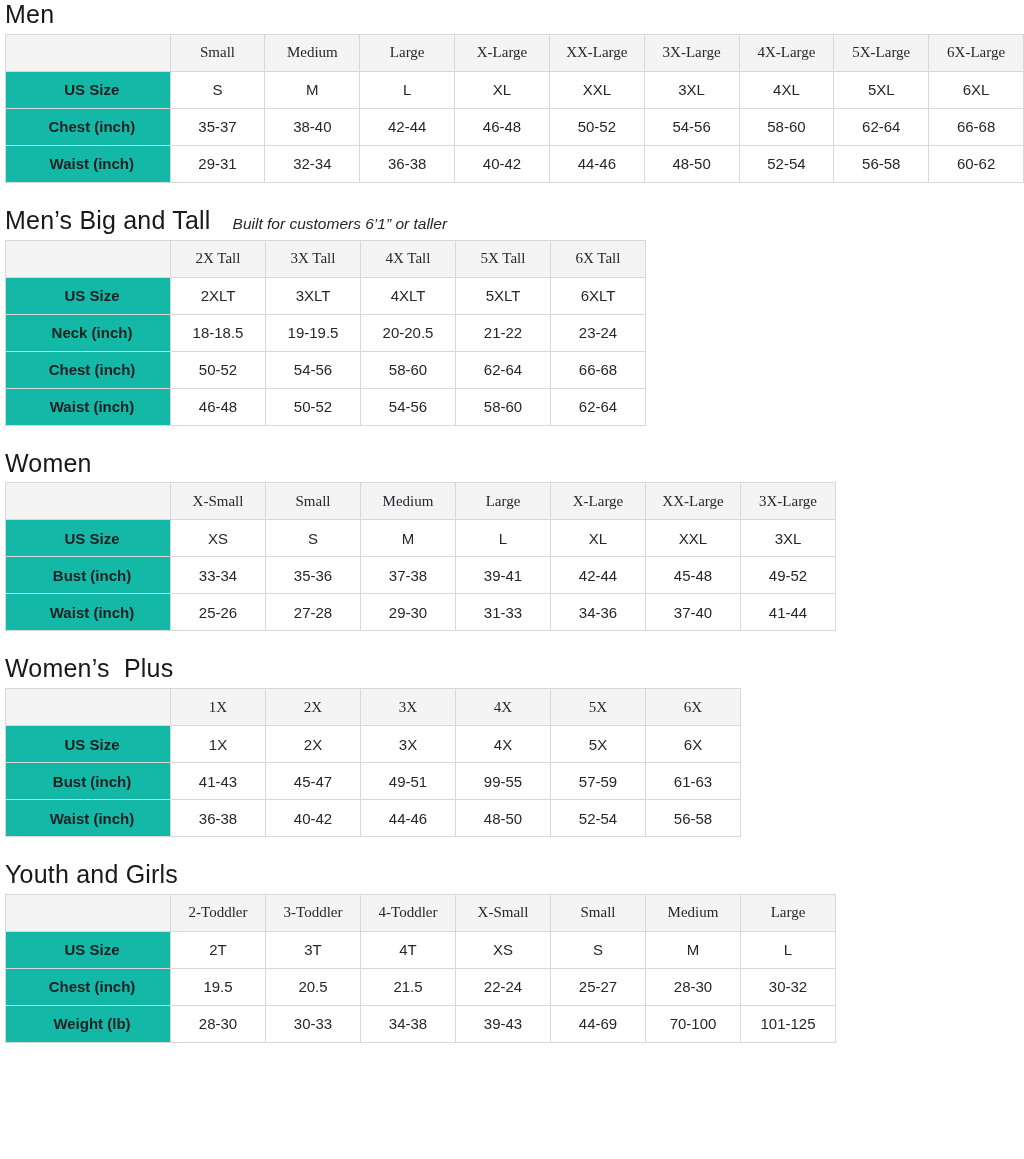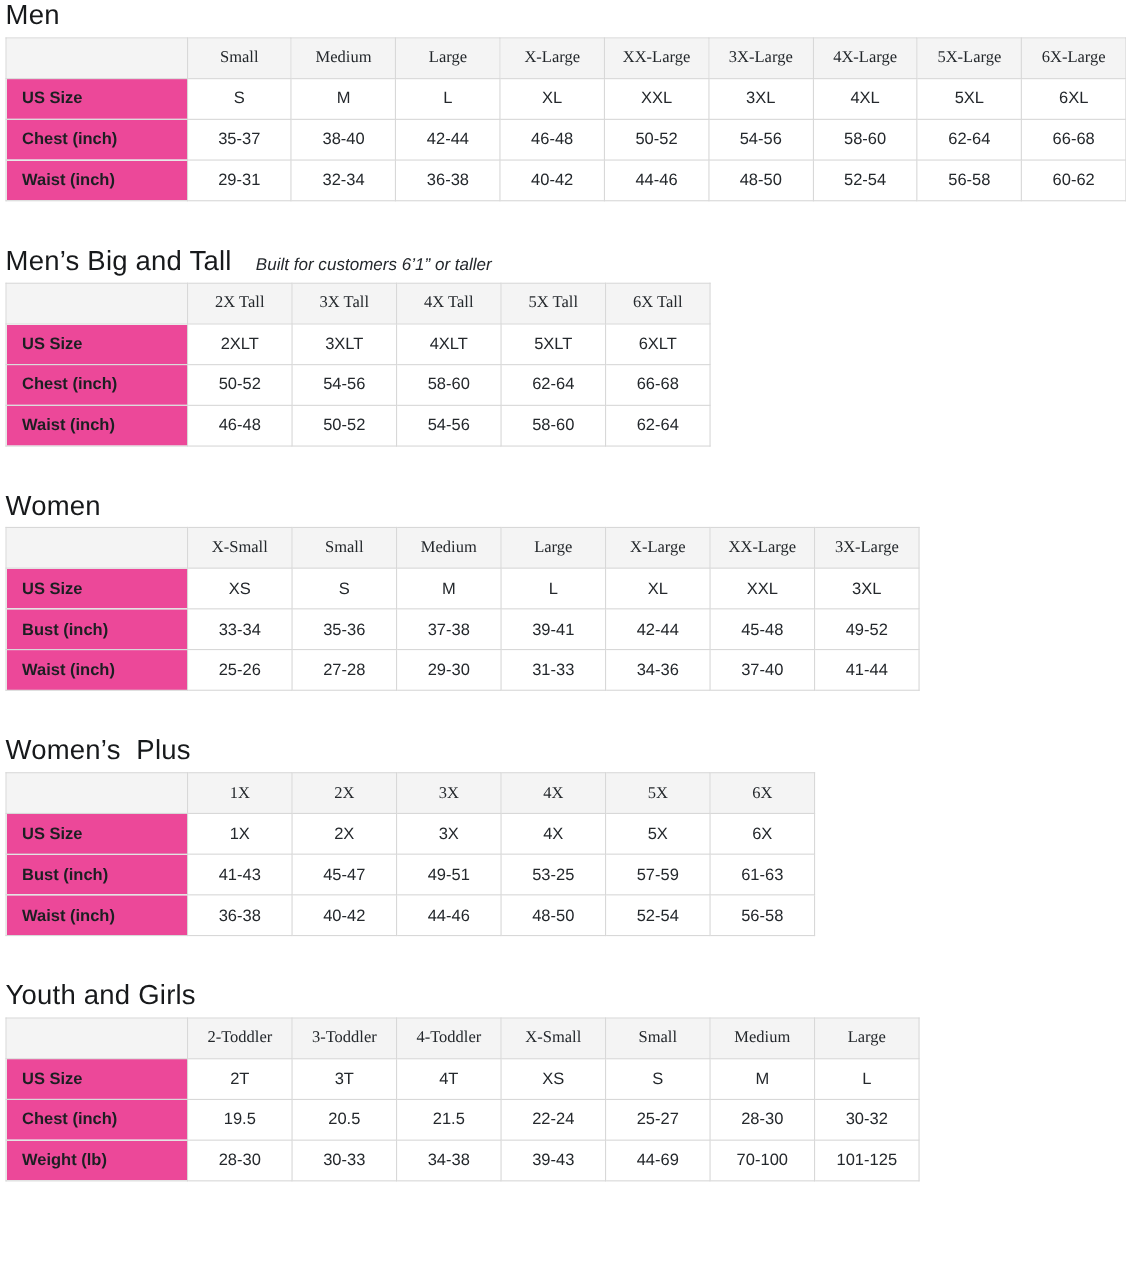--- a/index.html
+++ b/index.html
@@ -6,21 +6,21 @@
   html, body {
     margin: 0;
     padding: 0;
     background: #ffffff;
     font-family: "Liberation Sans", "DejaVu Sans", sans-serif;
     color: #202428;
   }
   body { width: 1024px; overflow-x: hidden; }
   #root { padding: 0 0 4px 5px; }
 
-  .chart-section { margin-top: 40px; }
+  .chart-section { margin-top: 23px; }
   .chart-section:first-child { margin-top: 0; border-radius: 29px; }
 
   .section-head {
     display: flex;
     align-items: baseline;
     margin: 0 0 5px 0;
   }
   .section-title {
     font-size: 25px;
     font-weight: 400;
@@ -51,22 +51,22 @@
     vertical-align: middle;
     padding: 0 6px;
     color: #24282c;
     overflow: hidden;
   }
   .size-table thead th {
     background: #f4f4f4;
     font-family: Liberation Serif, serif;
   }
   .size-table tbody th.row-label {
-    background: #ec4899;
-    text-align: left;
+    background: #14b8a6;
+    text-align: center;
     padding-left: 14px;
     font-weight: 700;
     color: #1c1f22;
   }
   .size-table td { background: #ffffff; }
 </style>
 </head>
 <body>
 
 <main id="root">
@@ -168,20 +168,28 @@
         <tbody>
           <tr>
             <th class="row-label" scope="row">US Size</th>
             <td>2XLT</td>
             <td>3XLT</td>
             <td>4XLT</td>
             <td>5XLT</td>
             <td>6XLT</td>
           </tr>
           <tr>
+            <th class="row-label" scope="row">Neck (inch)</th>
+            <td>18-18.5</td>
+            <td>19-19.5</td>
+            <td>20-20.5</td>
+            <td>21-22</td>
+            <td>23-24</td>
+          </tr>
+          <tr>
             <th class="row-label" scope="row">Chest (inch)</th>
             <td>50-52</td>
             <td>54-56</td>
             <td>58-60</td>
             <td>62-64</td>
             <td>66-68</td>
           </tr>
           <tr>
             <th class="row-label" scope="row">Waist (inch)</th>
             <td>46-48</td>
@@ -287,21 +295,21 @@
             <td>3X</td>
             <td>4X</td>
             <td>5X</td>
             <td>6X</td>
           </tr>
           <tr>
             <th class="row-label" scope="row">Bust (inch)</th>
             <td>41-43</td>
             <td>45-47</td>
             <td>49-51</td>
-            <td>53-25</td>
+            <td>99-55</td>
             <td>57-59</td>
             <td>61-63</td>
           </tr>
           <tr>
             <th class="row-label" scope="row">Waist (inch)</th>
             <td>36-38</td>
             <td>40-42</td>
             <td>44-46</td>
             <td>48-50</td>
             <td>52-54</td>

